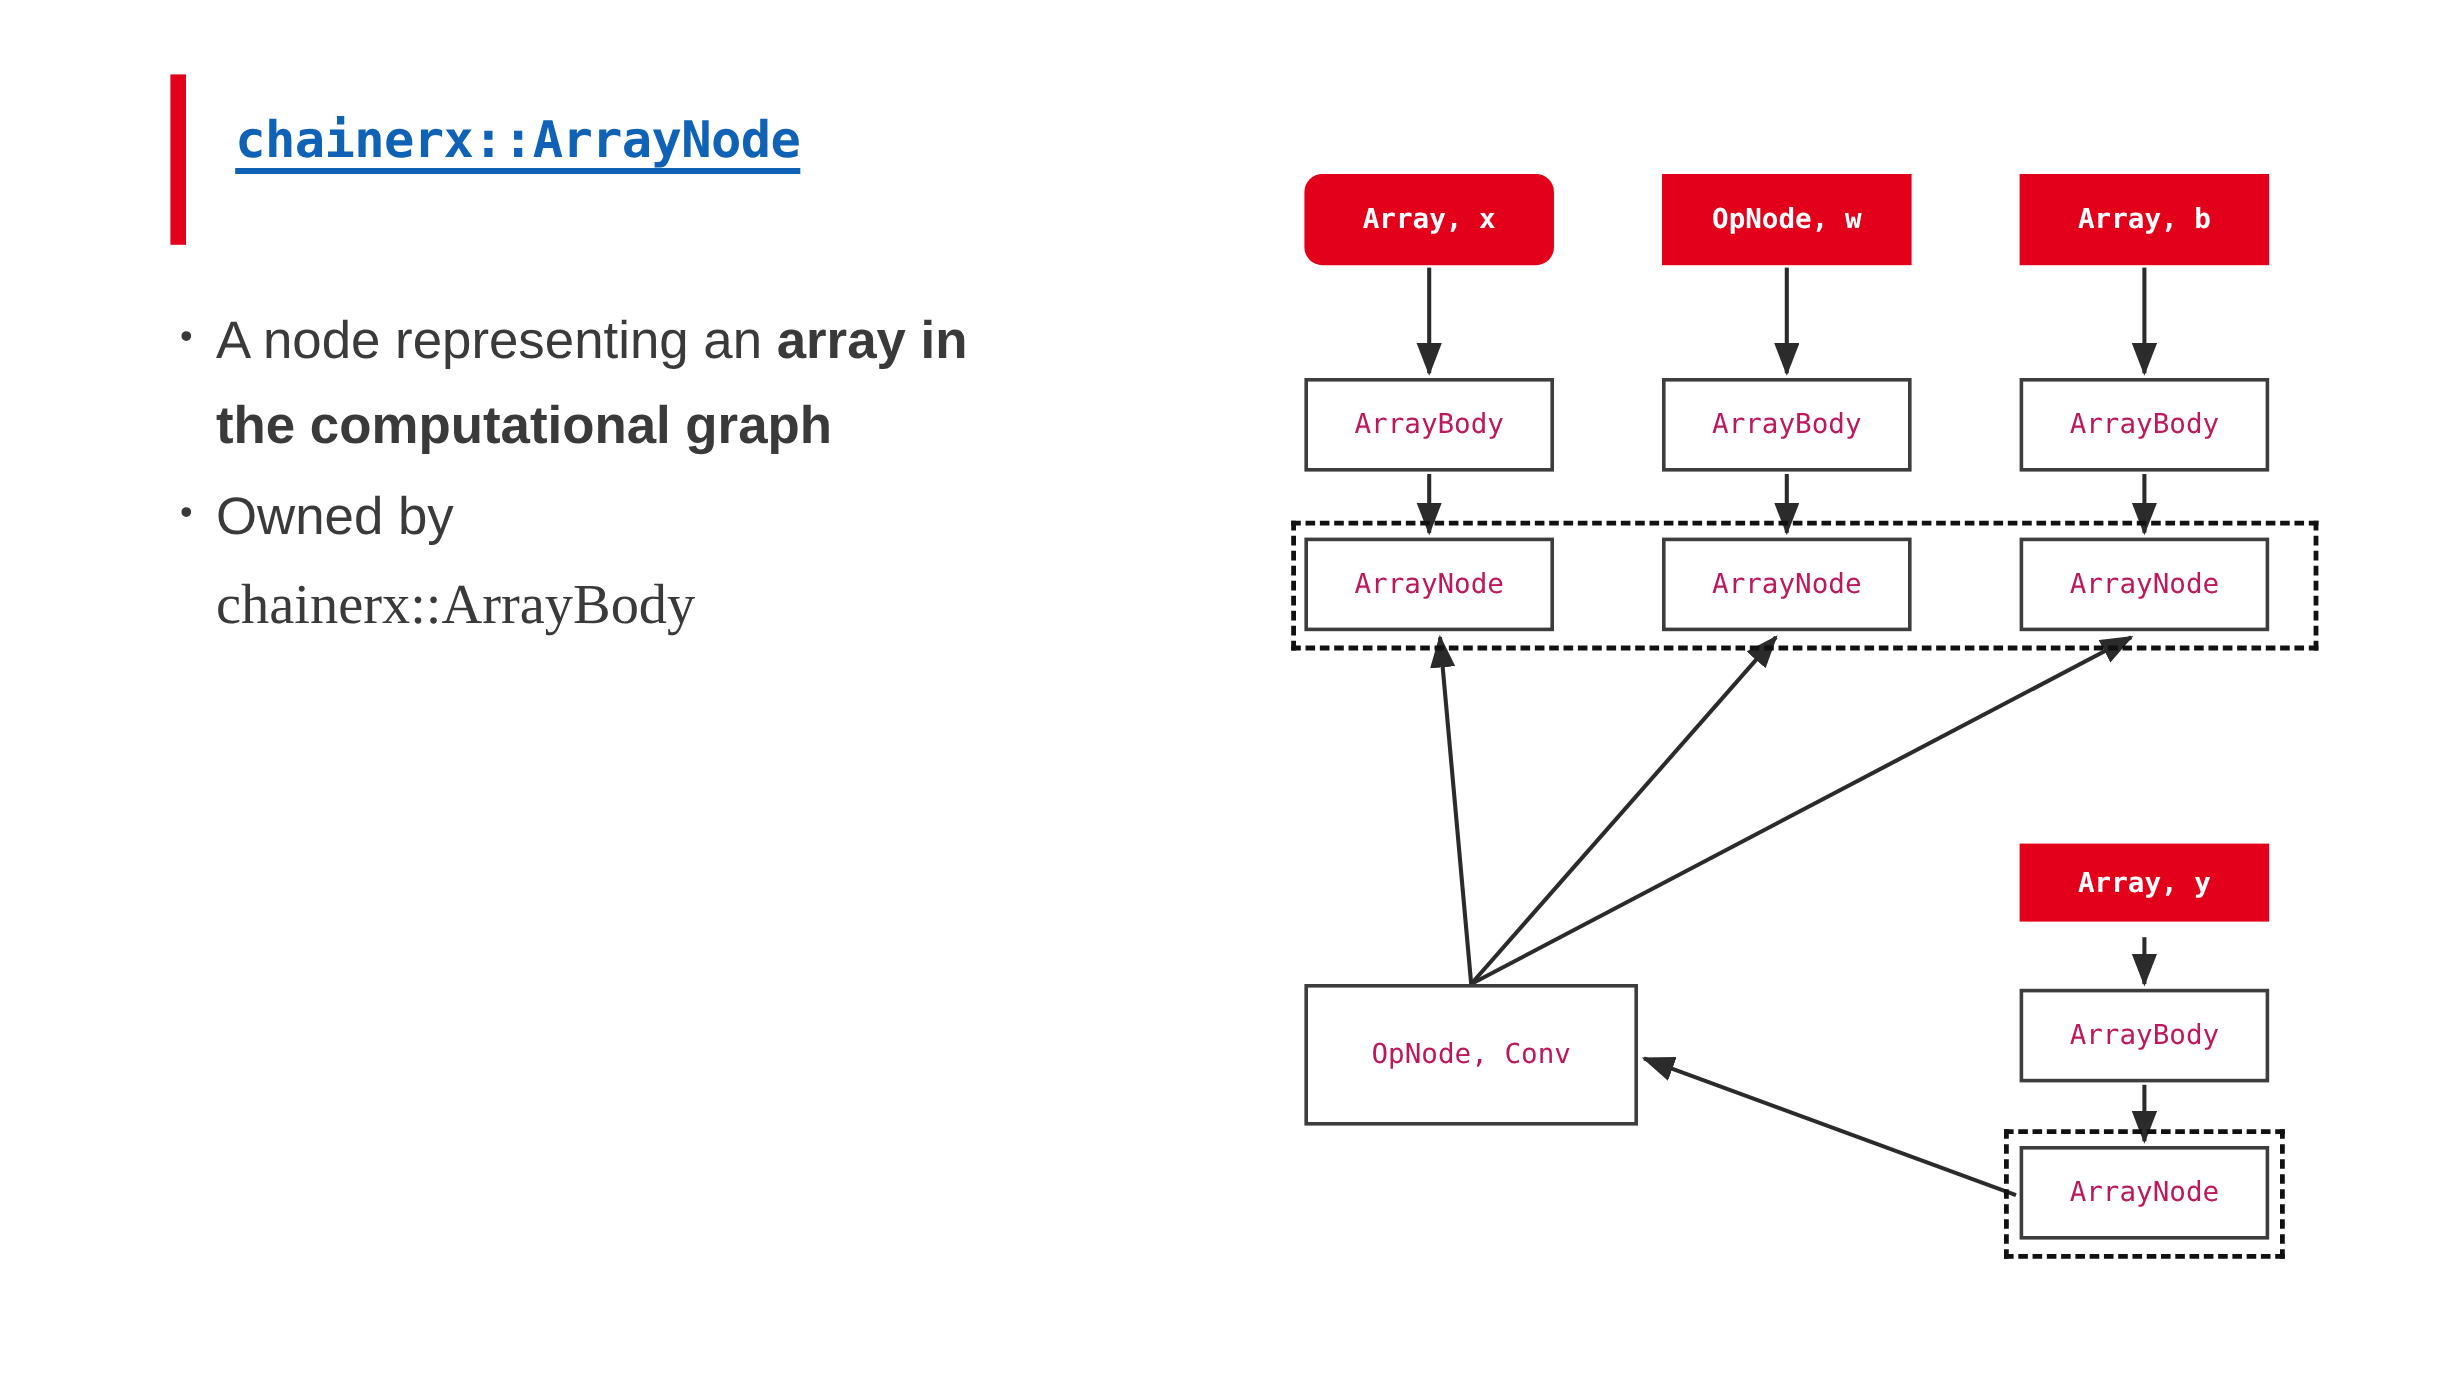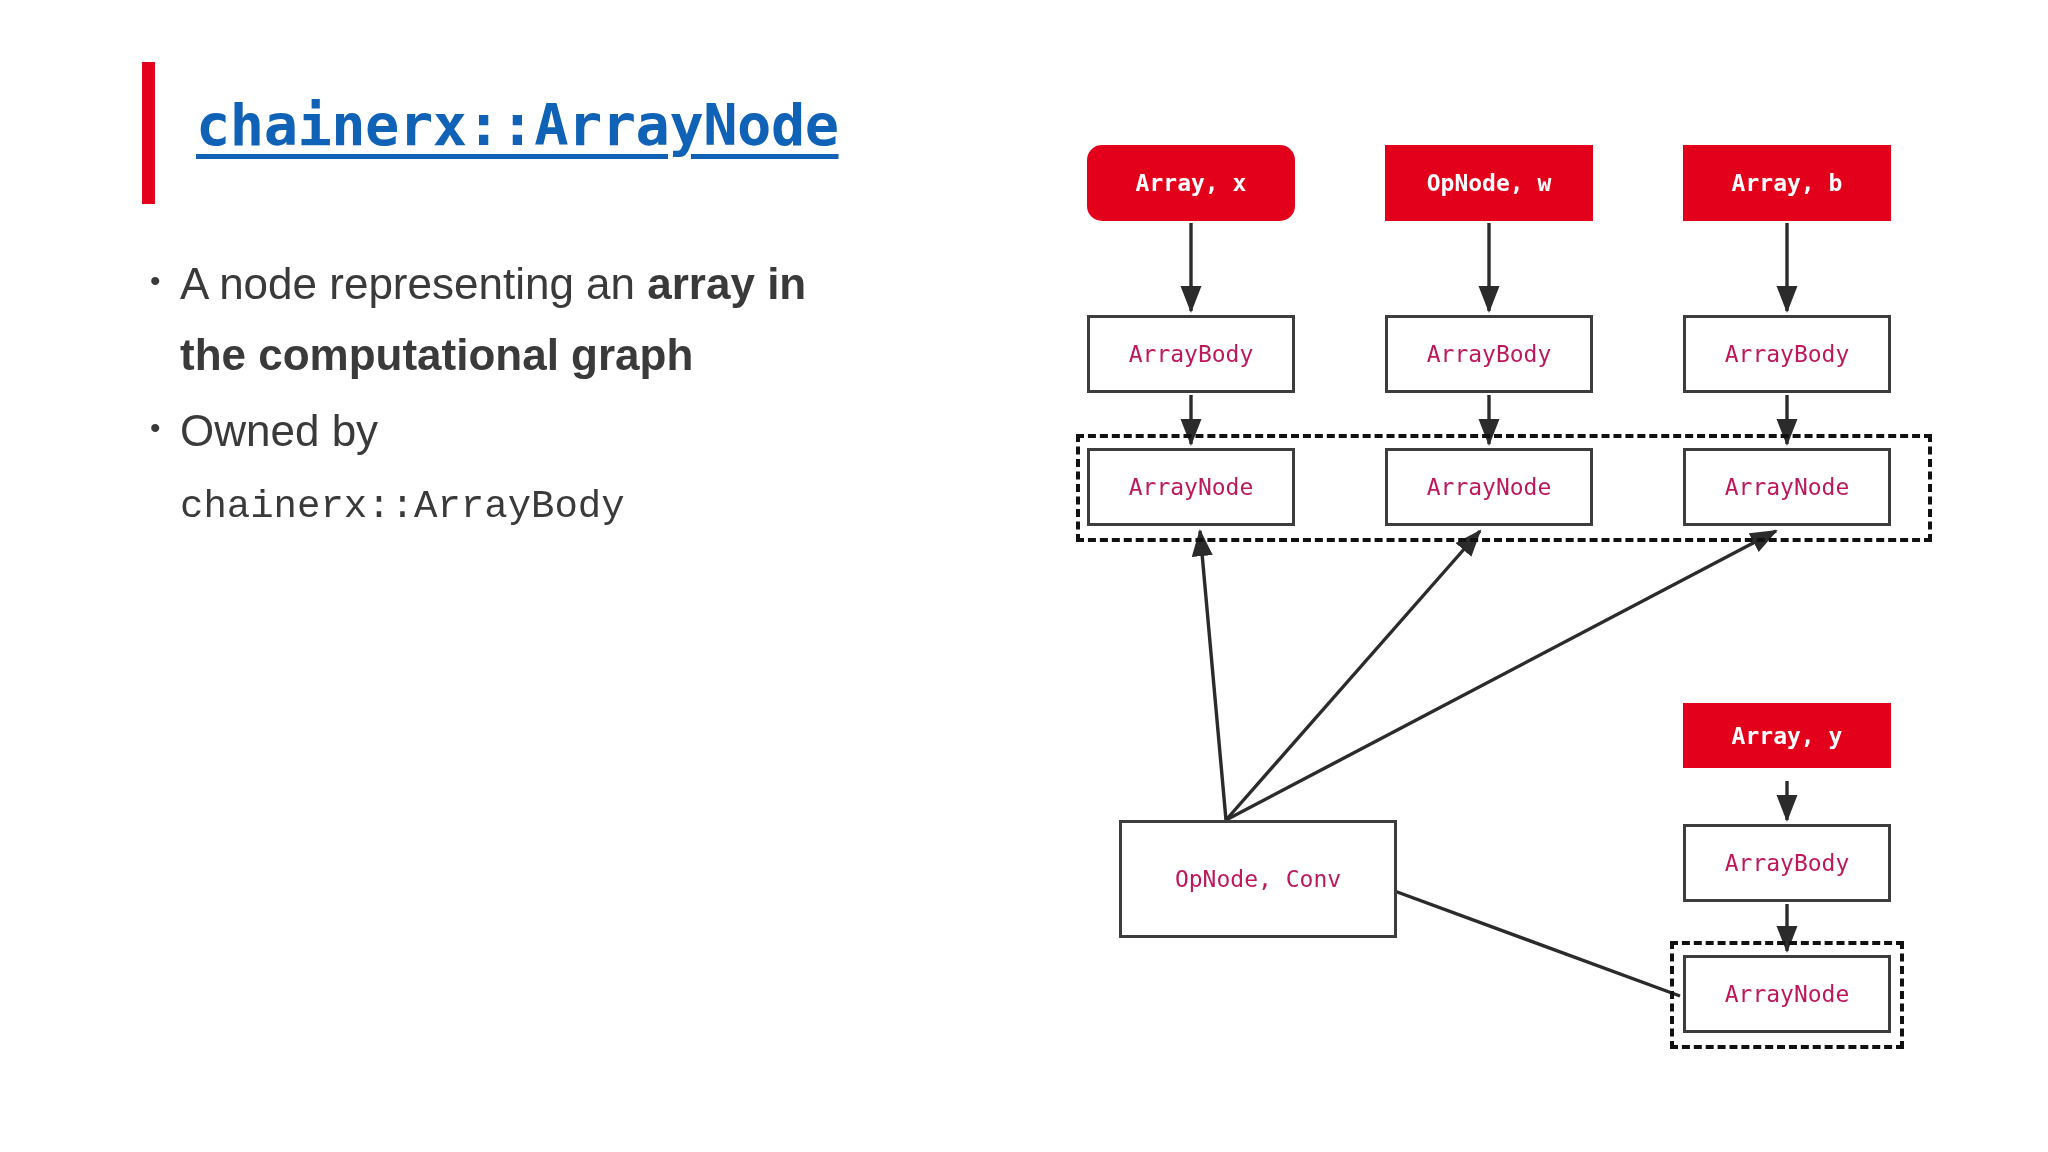--- a/index.html
+++ b/index.html
@@ -24,21 +24,21 @@
     width: 13px;
     height: 142px;
     background: #E3001B;
   }
   #slide-title {
     position: absolute;
     left: 196px;
     top: 92px;
     font-family: "DejaVu Sans Mono", "Liberation Mono", monospace;
     font-weight: bold;
-    font-size: 57px;
+    font-size: 42px;
     letter-spacing: -0.5px;
     color: #0F62B5;
     text-decoration: underline;
     text-underline-offset: 9px;
     text-decoration-thickness: 5px;
     white-space: nowrap;
   }
 
   #bullet-list {
     position: absolute;
@@ -62,23 +62,23 @@
   }
   .bullet-body {
     flex: 1 1 auto;
     font-size: 44px;
     line-height: 1.62;
     color: #3A3A3A;
   }
   .b-reg { font-weight: normal; }
   .b-bold { font-weight: bold; }
   .b-mono {
-    font-family: Liberation Mono, monospace;
+    font-family: Liberation Serif, serif;
     font-weight: normal;
-    font-size: 39px;
+    font-size: 47px;
   }
 
   
   #diagram {
     position: absolute;
     left: 1060px;
     top: 130px;
     width: 960px;
     height: 940px;
   }
@@ -178,19 +178,19 @@
   <div class="node node-red" style="left:623px; top:15px;  width:208px; height:76px;">Array, b</div>
 
   <div class="node node-white" style="left:27px;  top:185px; width:208px; height:78px;">ArrayBody</div>
   <div class="node node-white" style="left:325px; top:185px; width:208px; height:78px;">ArrayBody</div>
   <div class="node node-white" style="left:623px; top:185px; width:208px; height:78px;">ArrayBody</div>
 
   <div class="node node-white" style="left:27px;  top:318px; width:208px; height:78px;">ArrayNode</div>
   <div class="node node-white" style="left:325px; top:318px; width:208px; height:78px;">ArrayNode</div>
   <div class="node node-white" style="left:623px; top:318px; width:208px; height:78px;">ArrayNode</div>
 
-  <div class="node node-white" style="left:27px;  top:690px; width:278px; height:118px;margin-left:32px;">OpNode, Conv</div>
+  <div class="node node-white" style="left:27px;  top:690px; width:278px; height:118px;">OpNode, Conv</div>
 
   <div class="node node-red" style="left:623px; top:573px; width:208px; height:65px;">Array, y</div>
   <div class="node node-white" style="left:623px; top:694px; width:208px; height:78px;">ArrayBody</div>
   <div class="node node-white" style="left:623px; top:825px; width:208px; height:78px;">ArrayNode</div>
 
 </div>
 
 </body></html>

